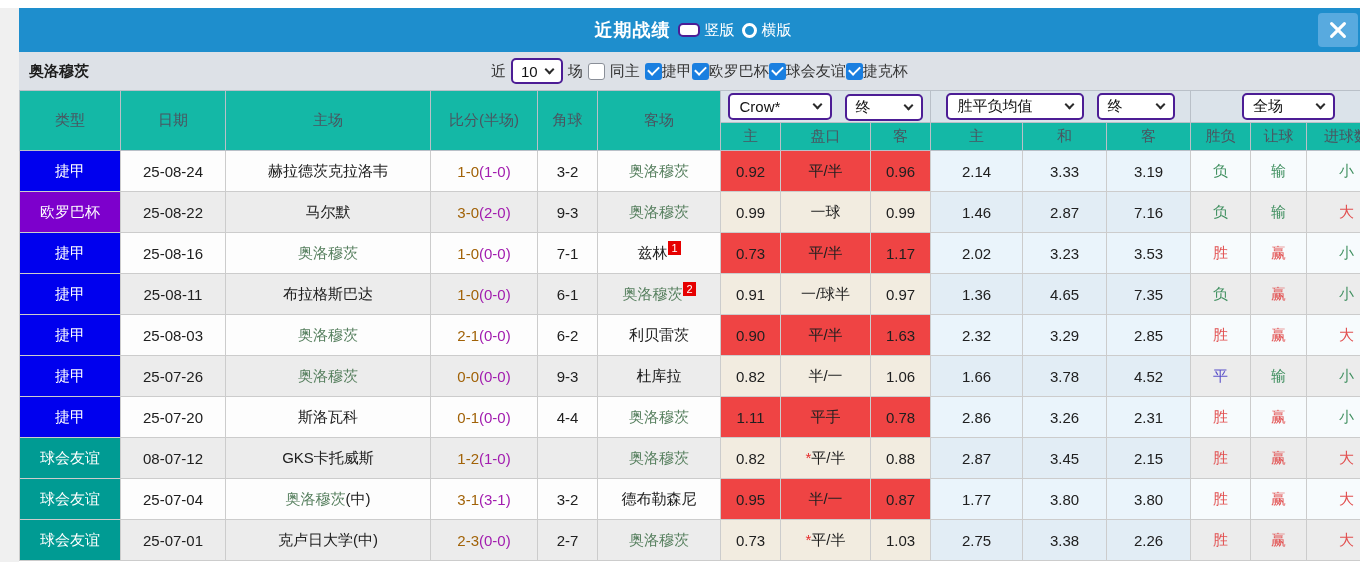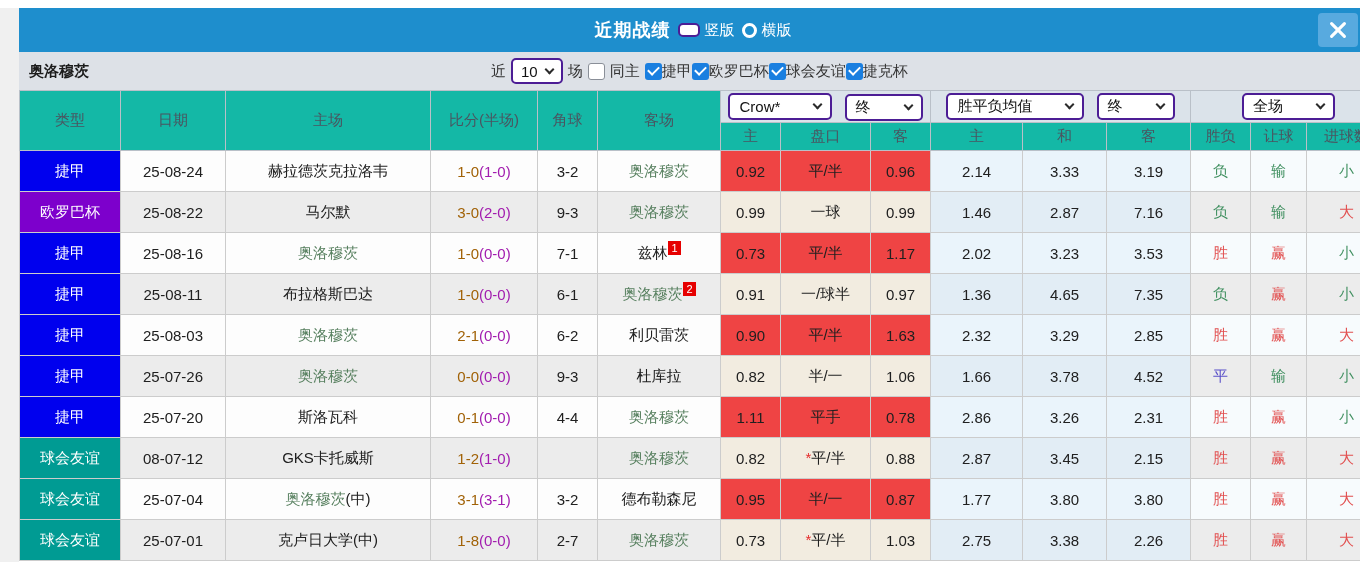--- a/index.html
+++ b/index.html
@@ -368,21 +368,21 @@
           <td class="bg-out c-red">胜</td>
           <td class="bg-out c-red">赢</td>
           <td class="bg-out c-red">大</td>
         </tr>
         <tr class="even">
           <td class="col-type">
             <div class="type-badge" style="background: rgb(0, 155, 147);">球会友谊</div>
           </td>
           <td>25-07-01</td>
           <td><span>克卢日大学(中)</span></td>
-          <td><span class="score-ft">1-8</span><span class="score-ht">(0-0)</span></td>
+          <td><span class="score-ft">2-3</span><span class="score-ht">(0-0)</span></td>
           <td>2-7</td>
           <td><span class="team-green">奥洛穆茨</span></td>
           <td class="bg-cream">0.73</td>
           <td class="bg-cream"><span class="star">*</span>平/半</td>
           <td class="bg-cream">1.03</td>
           <td class="bg-blue">2.75</td>
           <td class="bg-blue">3.38</td>
           <td class="bg-blue">2.26</td>
           <td class="bg-out c-red">胜</td>
           <td class="bg-out c-red">赢</td>

